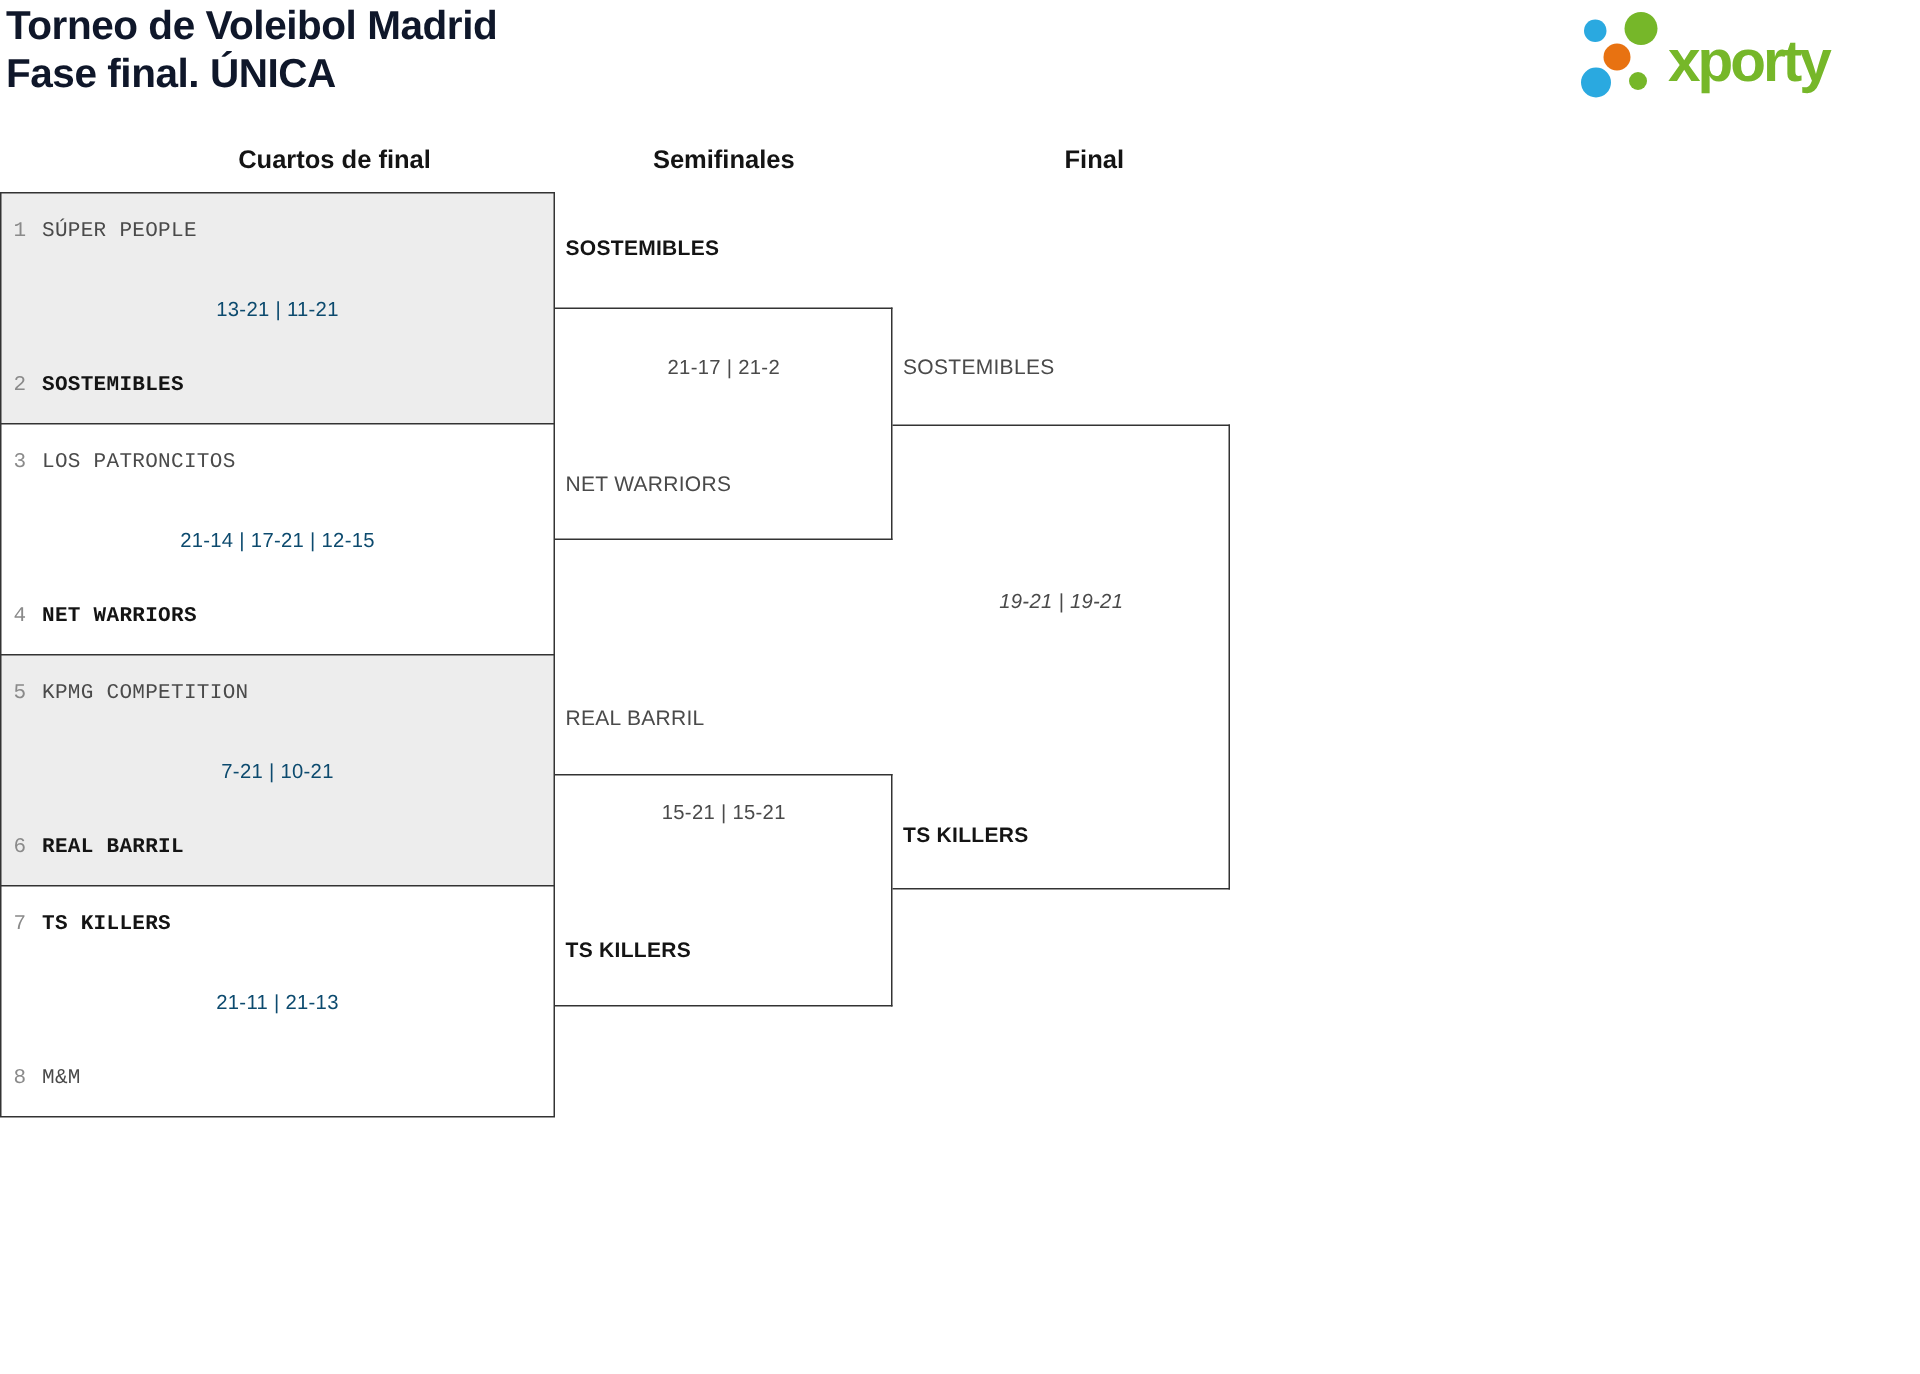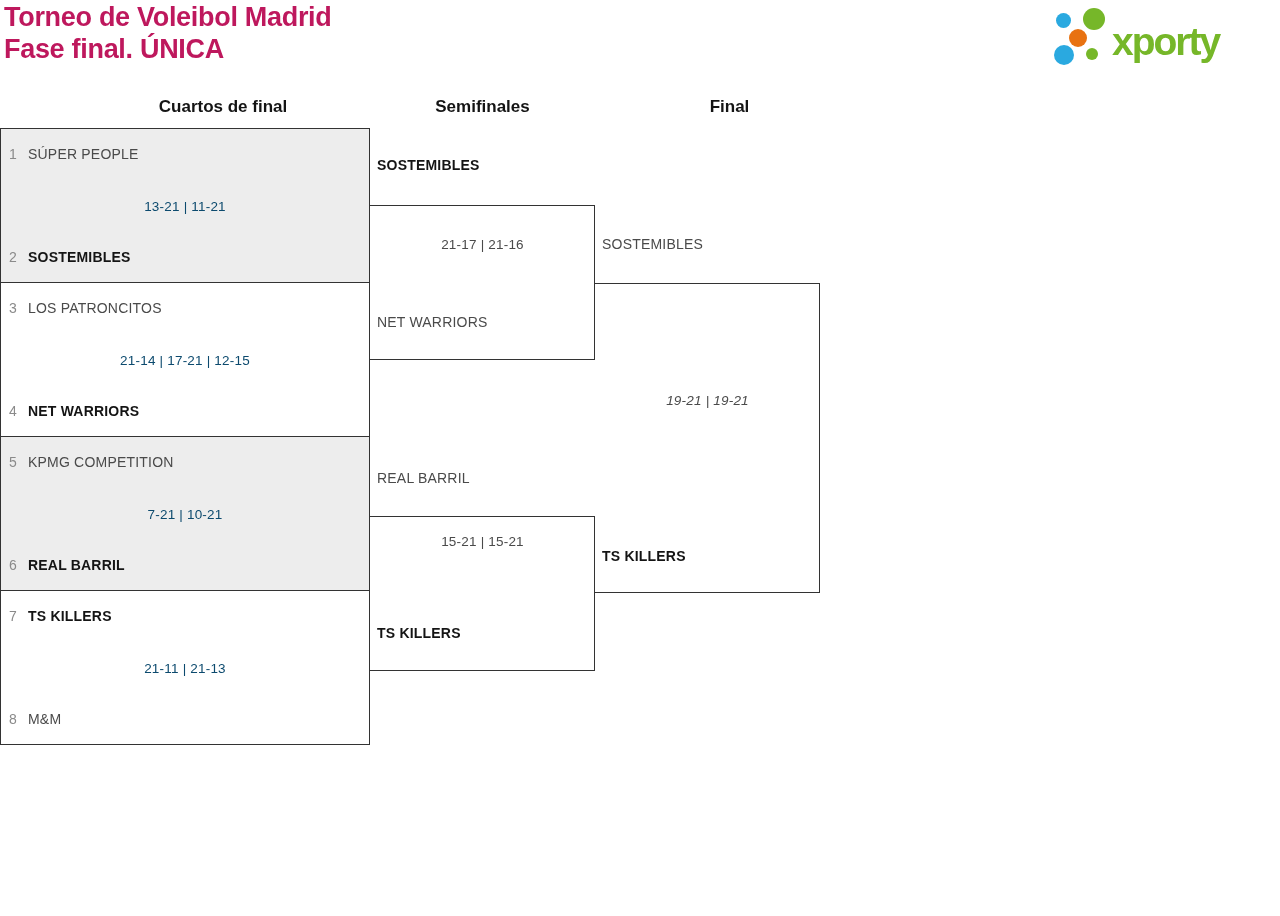--- a/index.html
+++ b/index.html
@@ -3,21 +3,21 @@
 <meta charset="utf-8">
 <style>
   html,body{margin:0;padding:0;background:#fff;}
   .page{
     position:relative;width:1280px;height:916px;background:#ffffff;overflow:hidden;
     font-family:"Liberation Sans", sans-serif;
   }
   
   .title{
     position:absolute;left:4px;top:1px;
-    font-size:27px;font-weight:700;line-height:32px;color:#be185d;
+    font-size:27px;font-weight:700;line-height:32px;color:#0f172a;
     letter-spacing:-0.3px;
   }
   .logo{position:absolute;left:1050px;top:4px;width:226px;height:68px;cursor:pointer;}
   .logo .dot{position:absolute;border-radius:50%;}
   .logo .wordmark{
     position:absolute;left:62px;top:13px;
     font-size:39px;line-height:50px;font-weight:700;letter-spacing:-2px;
   }
   
   .round-header{
@@ -28,21 +28,21 @@
   .rh-sf{left:370px;width:225px;}
   .rh-f{left:617px;width:225px;}
   
   .qf-col{position:absolute;left:0;top:128px;width:370px;}
   .qf-box{
     position:relative;height:155px;box-sizing:border-box;
     border:1px solid #333;background:#fff;
   }
   .qf-box + .qf-box{margin-top:-1px;}
   .qf-box.shaded{background:#ededed;}
-  .team-row{position:absolute;left:8px;right:4px;font-size:14px;color:#4a4a4a;white-space:nowrap;}
+  .team-row{position:absolute;left:8px;right:4px;font-size:14px;color:#4a4a4a;white-space:nowrap;font-family:Liberation Mono, monospace;}
   .team-row.pos-top{top:17px;}
   .team-row.pos-bottom{bottom:17px;}
   .seed{display:inline-block;width:19px;color:#8a8a8a;}
   .tname{color:#4a4a4a;font-weight:400;letter-spacing:0.2px;}
   .tname.winner{color:#141414;font-weight:700;}
   .score{
     position:absolute;left:0;width:100%;top:50%;transform:translateY(-50%);
     text-align:center;font-size:13.5px;color:#0c4a6e;letter-spacing:0.2px;
   }
   
@@ -131,21 +131,21 @@
 
   </div>
 
   <div class="match-frame sf1"></div>
   <div class="match-frame sf2"></div>
   <div class="match-frame f1"></div>
 
   <div class="float-team at-sf" style="top:157px;">
     <span class="tname winner">SOSTEMIBLES</span>
   </div>
-  <div class="float-score sc-sf" style="top:236px;">21-17 | 21-16</div>
+  <div class="float-score sc-sf" style="top:236px;">21-17 | 21-2</div>
   <div class="float-team at-sf" style="top:314px;">
     <span class="tname">NET WARRIORS</span>
   </div>
 
   <div class="float-team at-sf" style="top:470px;">
     <span class="tname">REAL BARRIL</span>
   </div>
   <div class="float-score sc-sf" style="top:533px;">15-21 | 15-21</div>
   <div class="float-team at-sf" style="top:625px;">
     <span class="tname winner">TS KILLERS</span>

